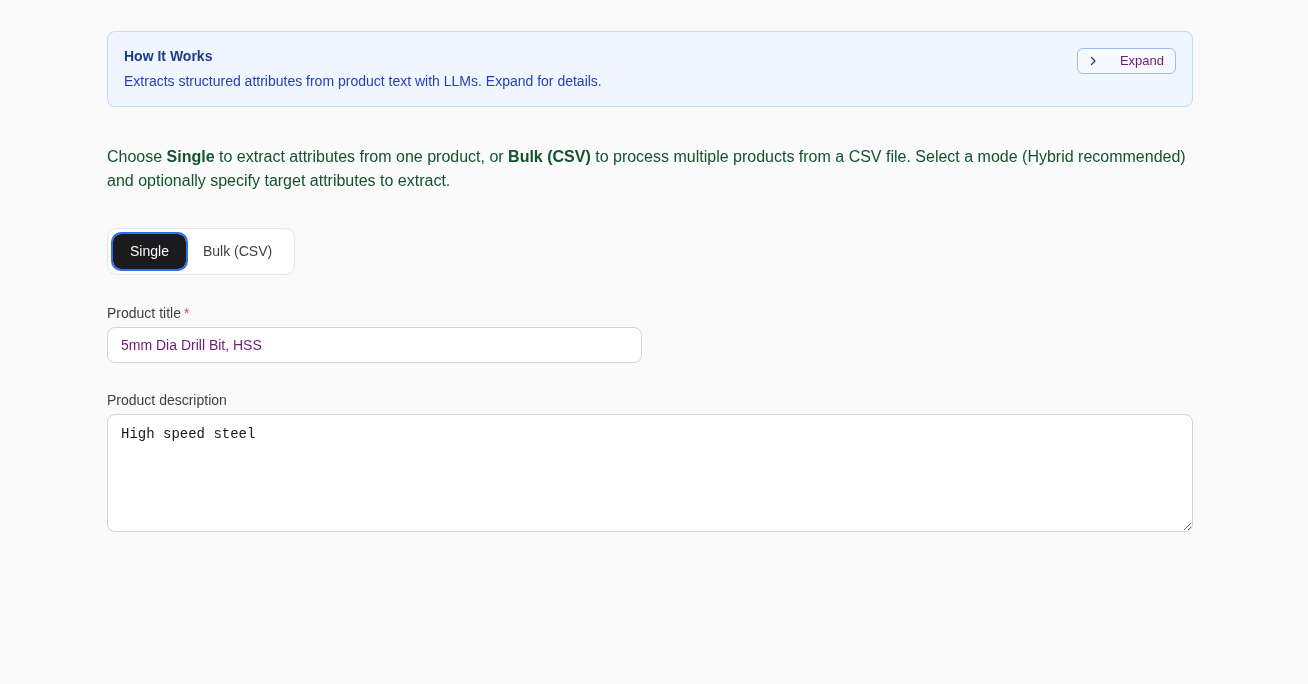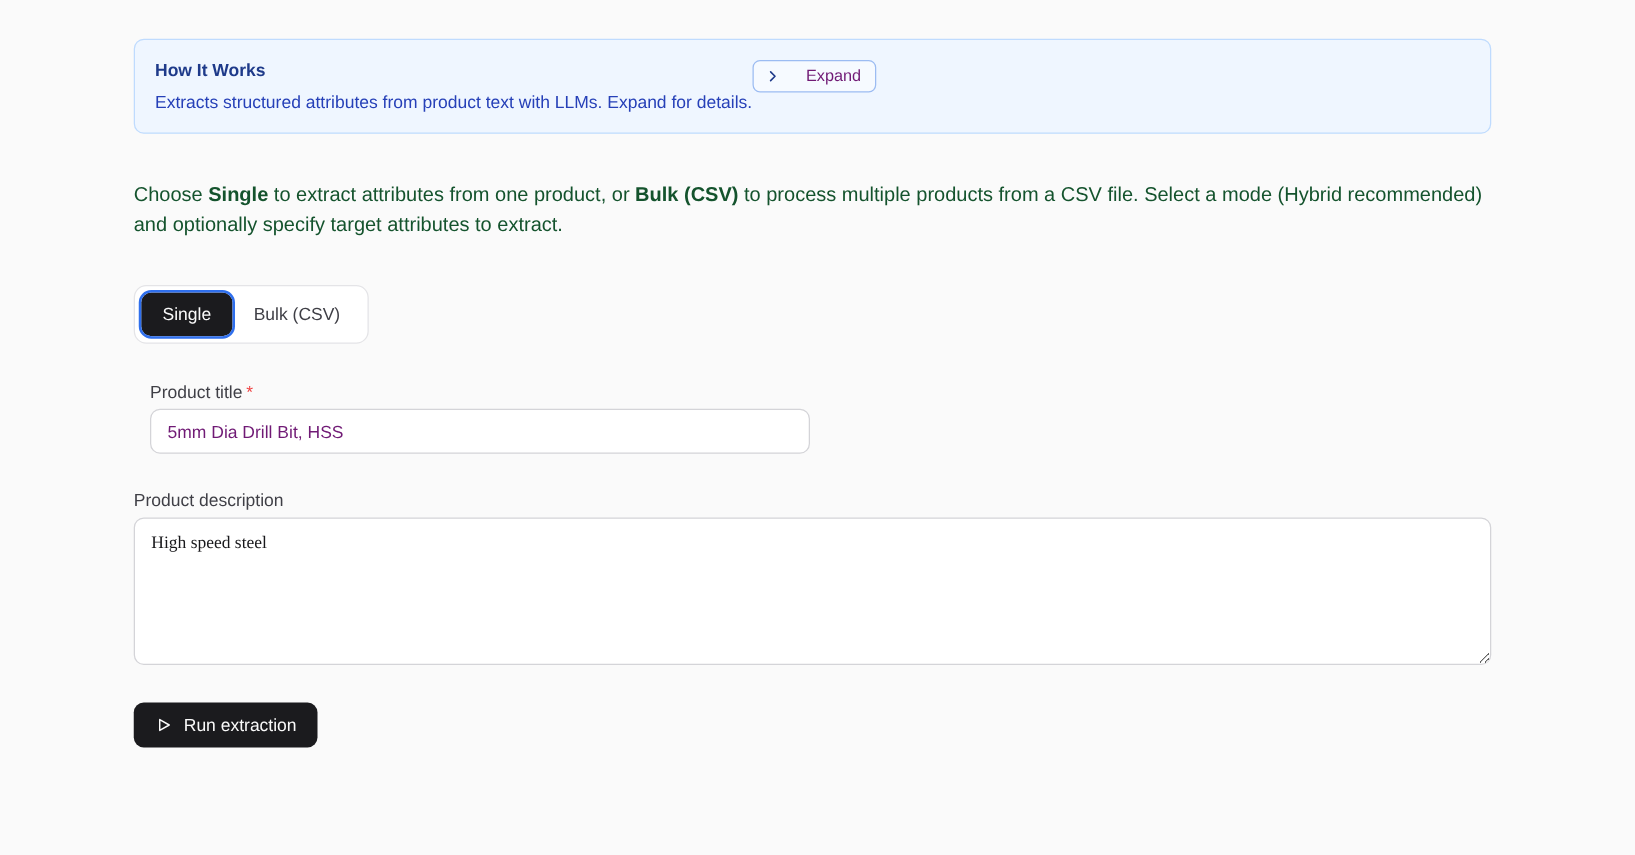--- a/index.html
+++ b/index.html
@@ -17,20 +17,21 @@
     padding-top: 31px;
   }
 
   
   .banner {
     background: #eff6ff;
     border: 1px solid #bfdbfe;
     border-radius: 8px;
     padding: 16px 16px 15px 16px;
     display: flex;
+    justify-content: space-between;
     align-items: flex-start;
     height: 76px;
   }
   .banner-title {
     font-size: 14px;
     font-weight: 700;
     color: #1e3a8a;
     line-height: 17px;
   }
   .banner-desc {
@@ -89,21 +90,20 @@
     outline: 2px solid #2f6fed;
     outline-offset: 0;
   }
 
   
   .fields-row {
     margin-top: 30px;
     display: grid;
     grid-template-columns: 1fr 1fr;
     gap: 17px;
-    margin-left: 13px;
   }
   .field-label {
     display: block;
     font-size: 14px;
     color: #3f3f46;
     line-height: 17px;
     margin-bottom: 5px;
   }
   .req { color: #ef4444; margin-left: 3px; }
   .text-input {
@@ -118,21 +118,21 @@
     color: #701a75;
   }
   .desc-block { margin-top: 29px; }
   .textarea {
     width: 100%;
     height: 118px;
     border: 1px solid #d4d4d8;
     border-radius: 8px;
     background: #ffffff;
     padding: 11px 13px;
-    font-family: Liberation Serif, serif;
+    font-family: Liberation Mono, monospace;
     font-size: 14px;
     color: #18181b;
     resize: both;
     line-height: 17px;
   }
 
   
   .radio-group {
     margin-top: 31px;
     display: flex;
@@ -213,25 +213,17 @@
 
   
   <div class="desc-block">
     <label class="field-label">Product description</label>
     <textarea class="textarea" style="">High speed steel</textarea>
   </div>
 
   
 
   
-  <button class="run-btn">
-    <span style="display:inline-flex;">
-      <svg width="14" height="14" viewBox="0 0 24 24" fill="none" stroke="#fafafa" stroke-width="2" stroke-linejoin="round">
-          <path d="M6.5 4.5l13 7.5-13 7.5z"></path>
-        </svg>
-    </span>
-    <span>Run extraction</span>
-  </button>
 
   
   
 
 </div>
 
 </body></html>

